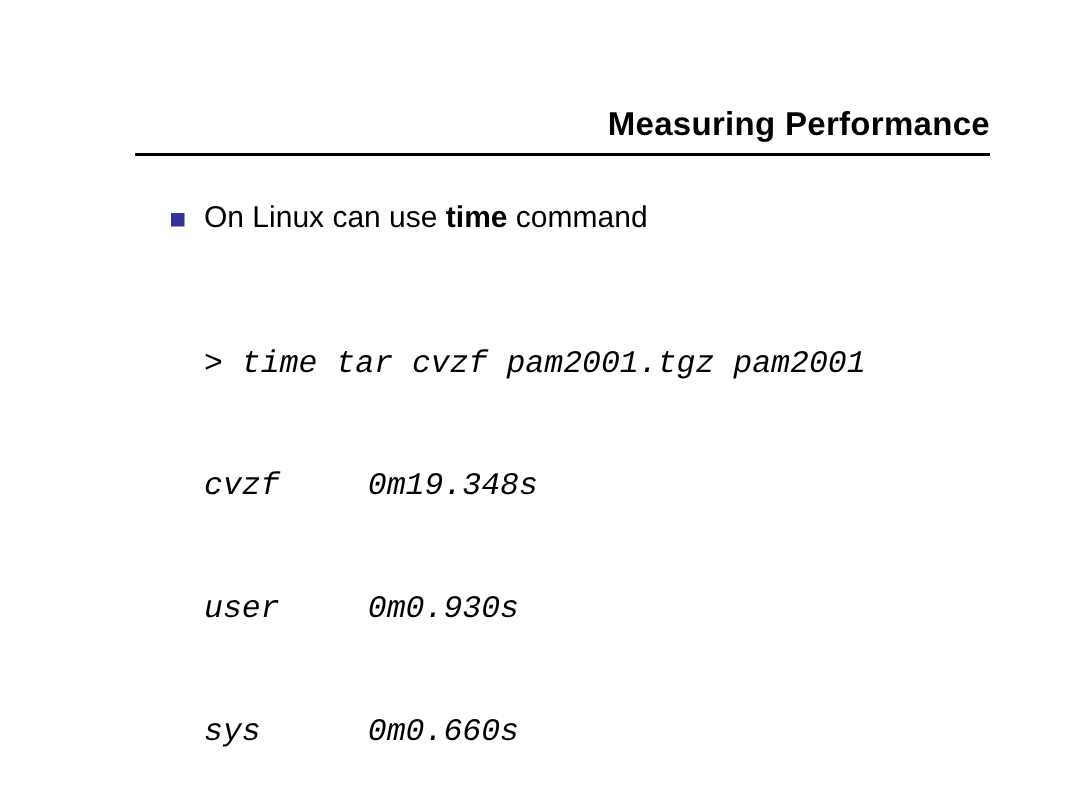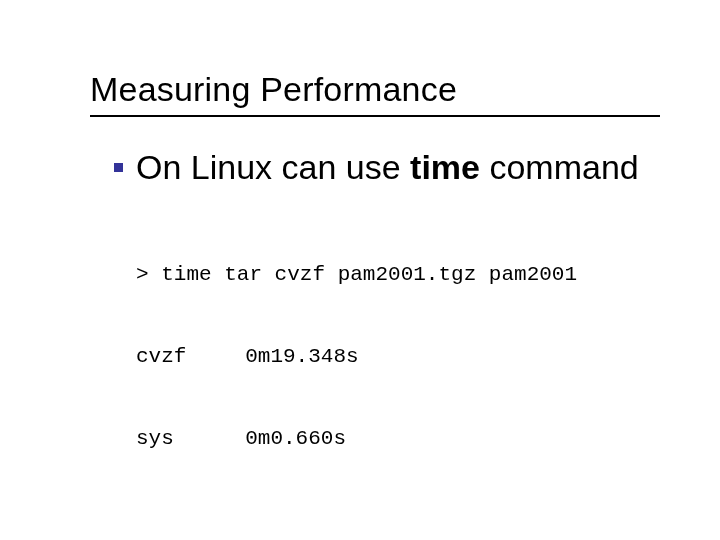--- a/index.html
+++ b/index.html
@@ -12,39 +12,40 @@
     color: #000;
   }
   .slide {
     position: relative;
     width: 720px;
     height: 540px;
     box-sizing: border-box;
     padding: 70px 60px 40px 90px;
   }
   .title {
-    font-size: 34px;
+    font-size: 22px;
     margin: 0 0 28px 0;
-    font-weight: normal;
+    font-weight: bold;
     letter-spacing: 0.2px;
+    text-align: right;
   }
   .title-underline {
     height: 2px;
     background: #000;
     width: 100%;
     margin-top: 6px;
   }
   .bullets {
     margin: 0 0 16px 24px;
     padding: 0;
     list-style: none;
   }
   .bullets li {
     position: relative;
-    font-size: 34px;
+    font-size: 20px;
     line-height: 1.35;
     padding-left: 22px;
     margin: 2px 0;
   }
   .bullets li::before {
     content: "";
     position: absolute;
     left: 0;
     top: 0.52em;
     width: 9px;
@@ -52,21 +53,21 @@
     background: #333399;
   }
   .bold { font-weight: bold; }
   .code-block {
     font-family: "Courier New", Courier, monospace;
     font-size: 21px;
     line-height: 1.3;
     white-space: pre;
     margin: 14px 0 12px 46px;
   }
-  .code-block .row { display: block; }
+  .code-block .row { display: block; font-style: italic; }
   .code-block .lbl { display: inline-block; width: 5.2em; }
 </style>
 </head>
 <body>
 
 <div class="slide">
 
   <h1 class="title">
     <span>Measuring Performance</span>
     <div class="title-underline"></div>
@@ -74,16 +75,17 @@
 
   <ul class="bullets">
     <li>
       <span>On Linux can use </span><span class="bold">time</span><span> command</span>
     </li>
   </ul>
 
   <div class="code-block">
     <span class="row">&gt; time tar cvzf pam2001.tgz pam2001</span>
     <span class="row"><span class="lbl">cvzf</span><span>0m19.348s</span></span>
+    <span class="row"><span class="lbl">user</span><span>0m0.930s</span></span>
     <span class="row"><span class="lbl">sys</span><span>0m0.660s</span></span>
   </div>
 
 </div>
 
 </body></html>

